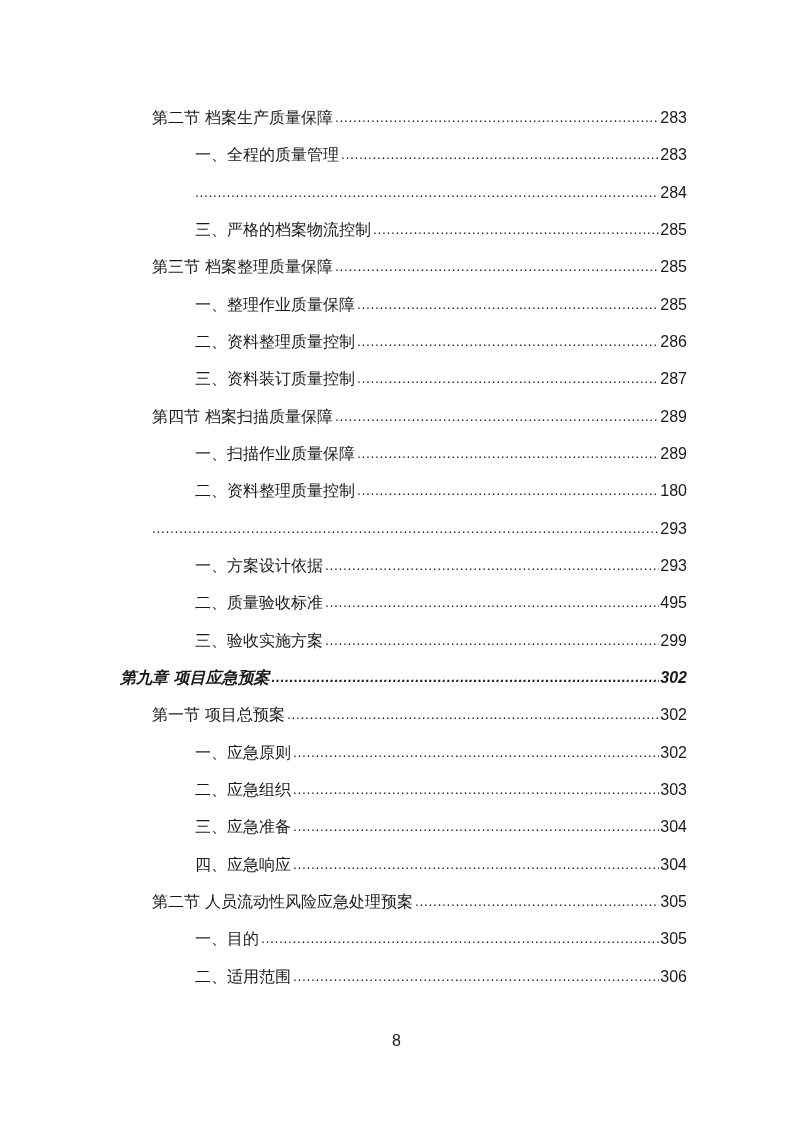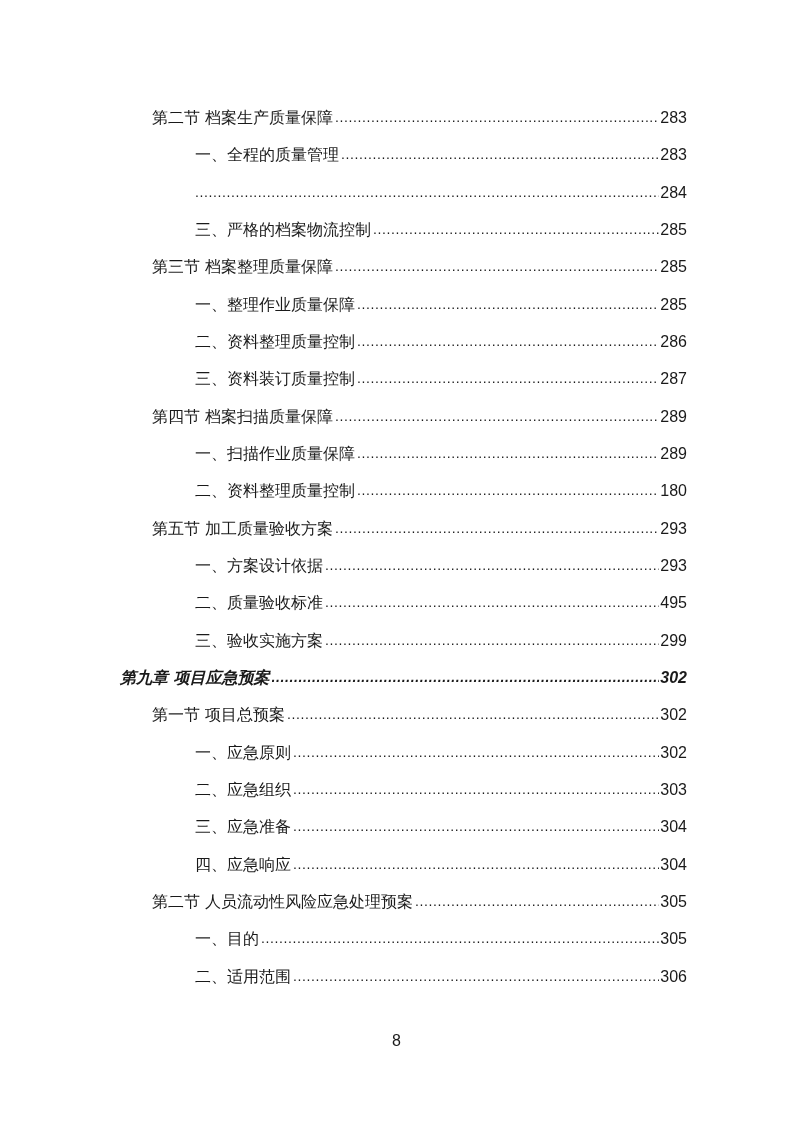--- a/index.html
+++ b/index.html
@@ -72,21 +72,20 @@
       <span class="label">一、扫描作业质量保障</span>
       <span class="dots"></span>
       <span class="page">289</span>
     </div>
   <div class="row lvl-sub" style="top:481px">
       <span class="label">二、资料整理质量控制</span>
       <span class="dots"></span>
       <span class="page">180</span>
     </div>
   <div class="row lvl-section" style="top:519px">
-      <span class="label">第五节  加工质量验收方案</span>
       <span class="dots"></span>
       <span class="page">293</span>
     </div>
   <div class="row lvl-sub" style="top:556px">
       <span class="label">一、方案设计依据</span>
       <span class="dots"></span>
       <span class="page">293</span>
     </div>
   <div class="row lvl-sub" style="top:593px">
       <span class="label">二、质量验收标准</span>

